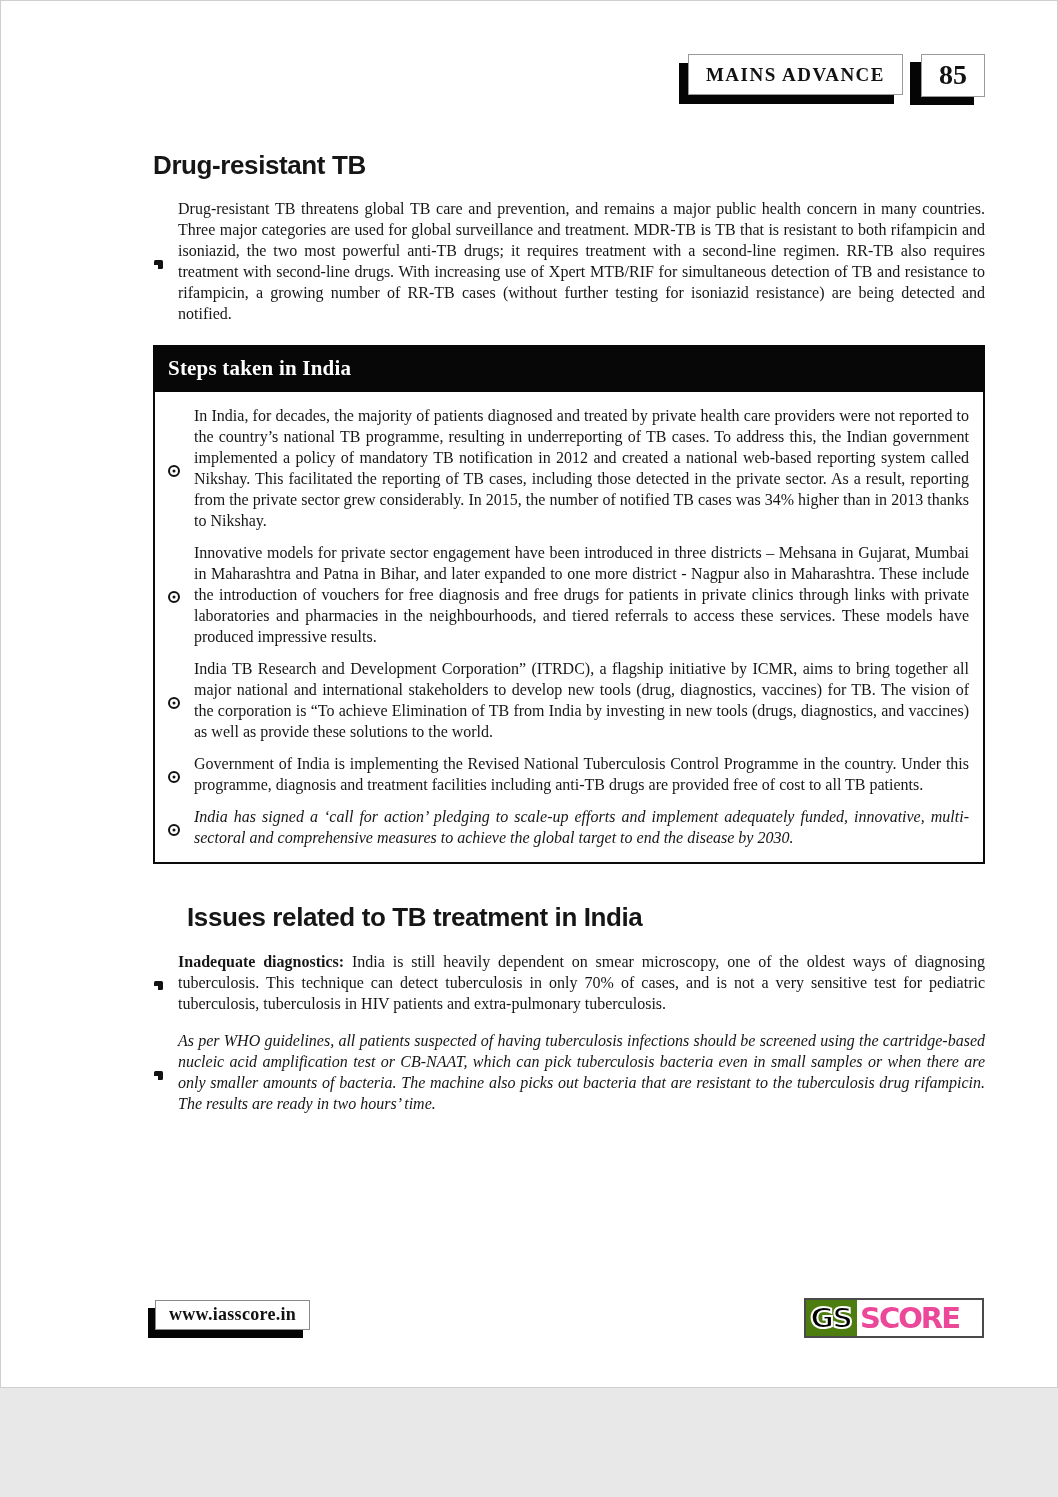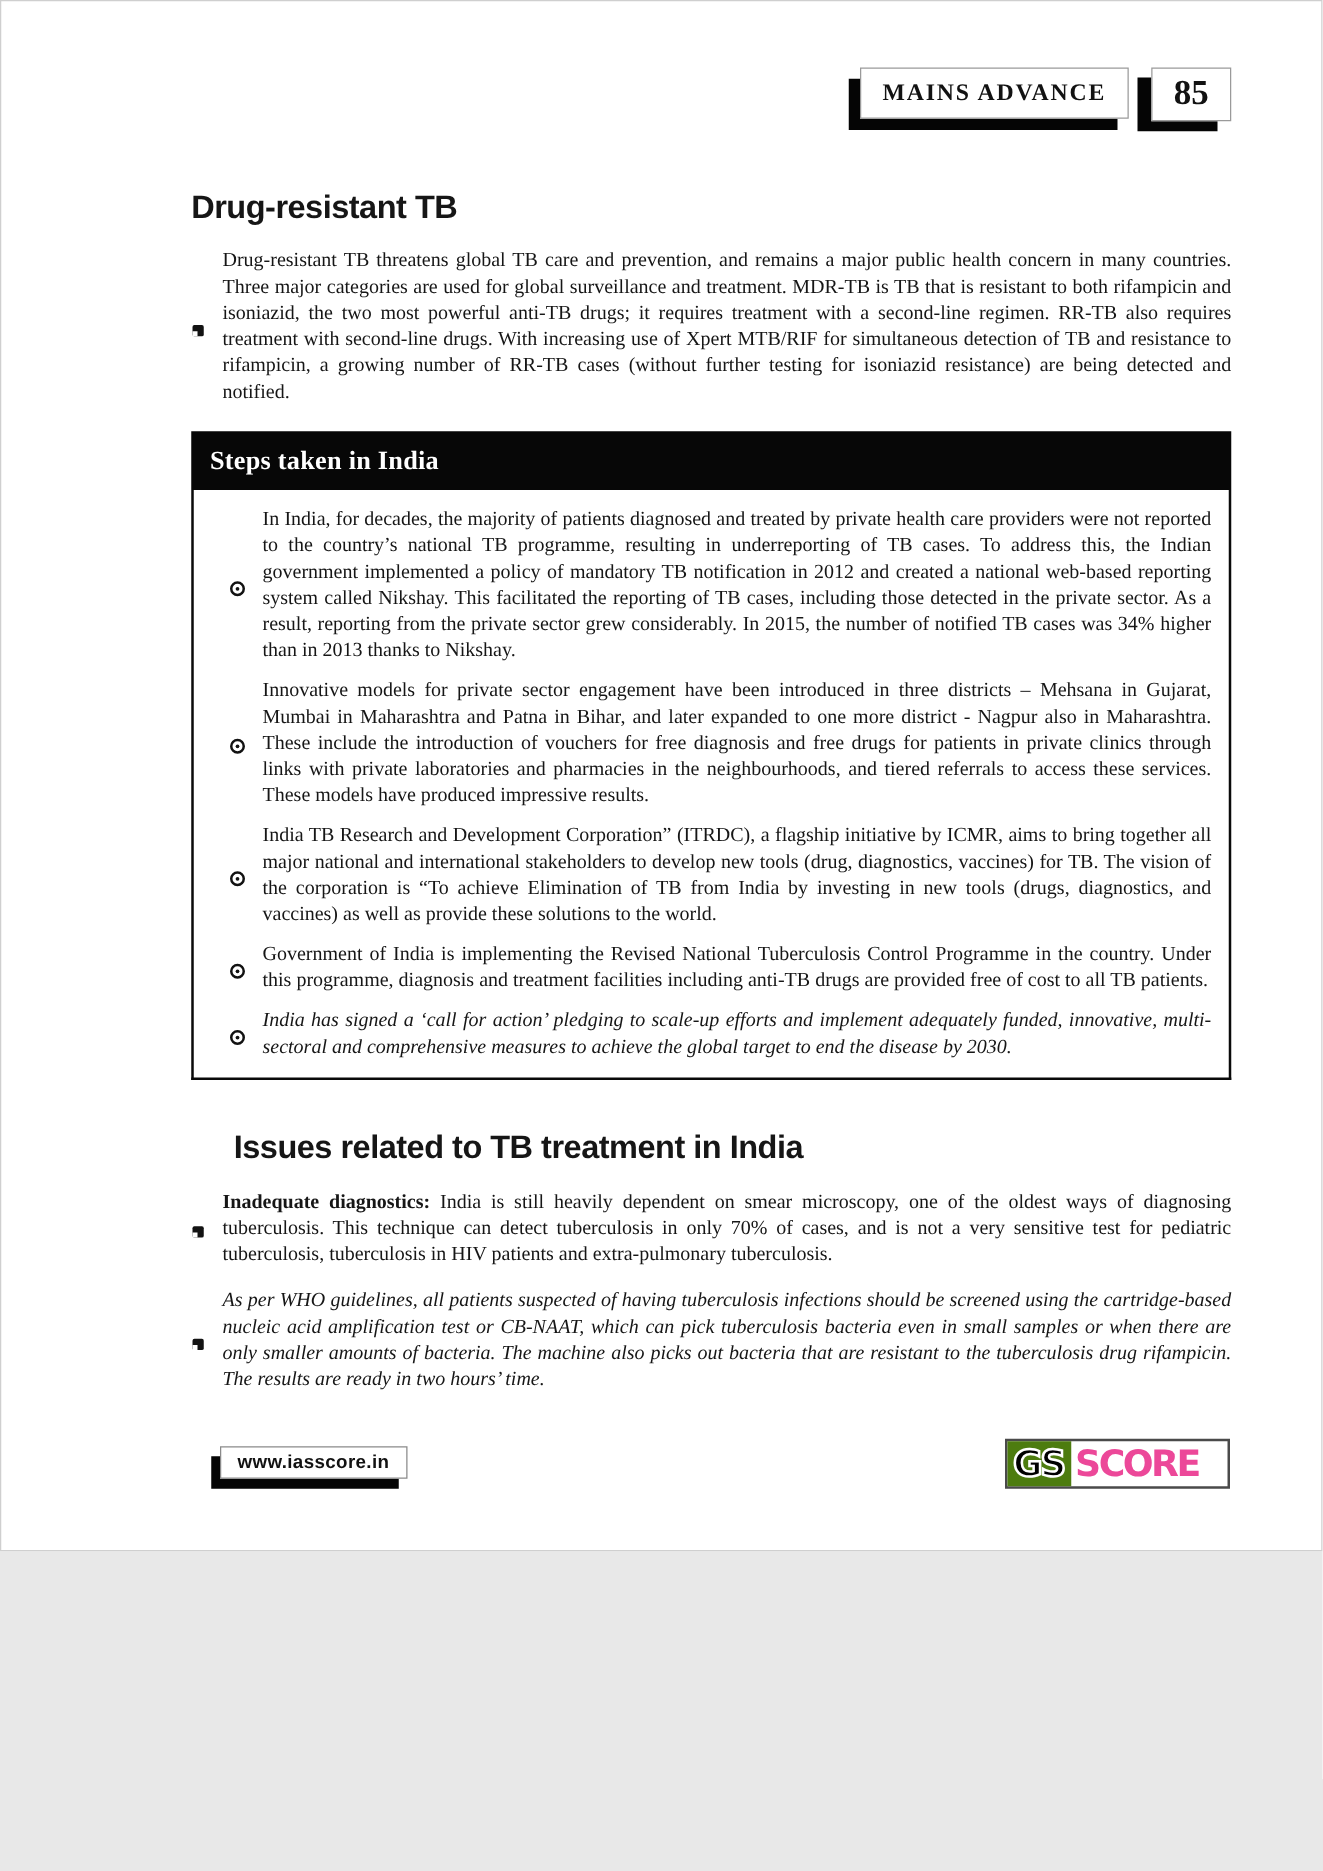--- a/index.html
+++ b/index.html
@@ -1,20 +1,20 @@
 <!DOCTYPE html>
 <html><head>
 <meta charset="utf-8">
 <style>
   * { box-sizing: border-box; margin: 0; padding: 0; }
   html, body { background: #e8e8e8; }
   .page {
     position: relative;
     width: 1058px;
-    height: 1241px;
+    height: 1388px;
     margin: 0 auto;
     background: #ffffff;
     border: 1px solid #cfcfcf;
     color: #121212;
     font-family: "Liberation Serif", serif;
     overflow: hidden;
   }
 
   
   .page-header {
@@ -142,39 +142,39 @@
   }
   .steps-title-bar span {
     font-family: "Liberation Serif", serif;
     font-weight: bold;
     font-size: 21px;
     letter-spacing: 0.2px;
   }
   .steps-body {
     border: 2px solid #0a0a0a;
     border-top: none;
-    padding: 13px 14px 12px 29px;
+    padding: 13px 14px 12px 13px;
   }
   .steps-body .bullet-row { margin-bottom: 11px; }
   .steps-body .bullet-row:last-child { margin-bottom: 2px; }
 
   .lead-bold { font-weight: bold; }
 
   
   .site-box {
     position: absolute;
-    left: 175px;
+    left: 154px;
     bottom: 57px;
     background: #fff;
     border: 1px solid #8a8a8a;
     box-shadow: -7px 8px 0 #050505;
     padding: 3px 13px 4px 13px;
-    font-family: Liberation Sans, sans-serif;
-    font-weight: bold;
-    font-size: 15px;
+    font-family: Liberation Serif, serif;
+    font-weight: bold;
+    font-size: 18px;
     letter-spacing: 0.3px;
   }
   .gsscore-logo {
     position: absolute;
     right: 73px;
     bottom: 49px;
     display: flex;
     align-items: stretch;
     border: 2px solid #4a4a4a;
     background: #fff;

